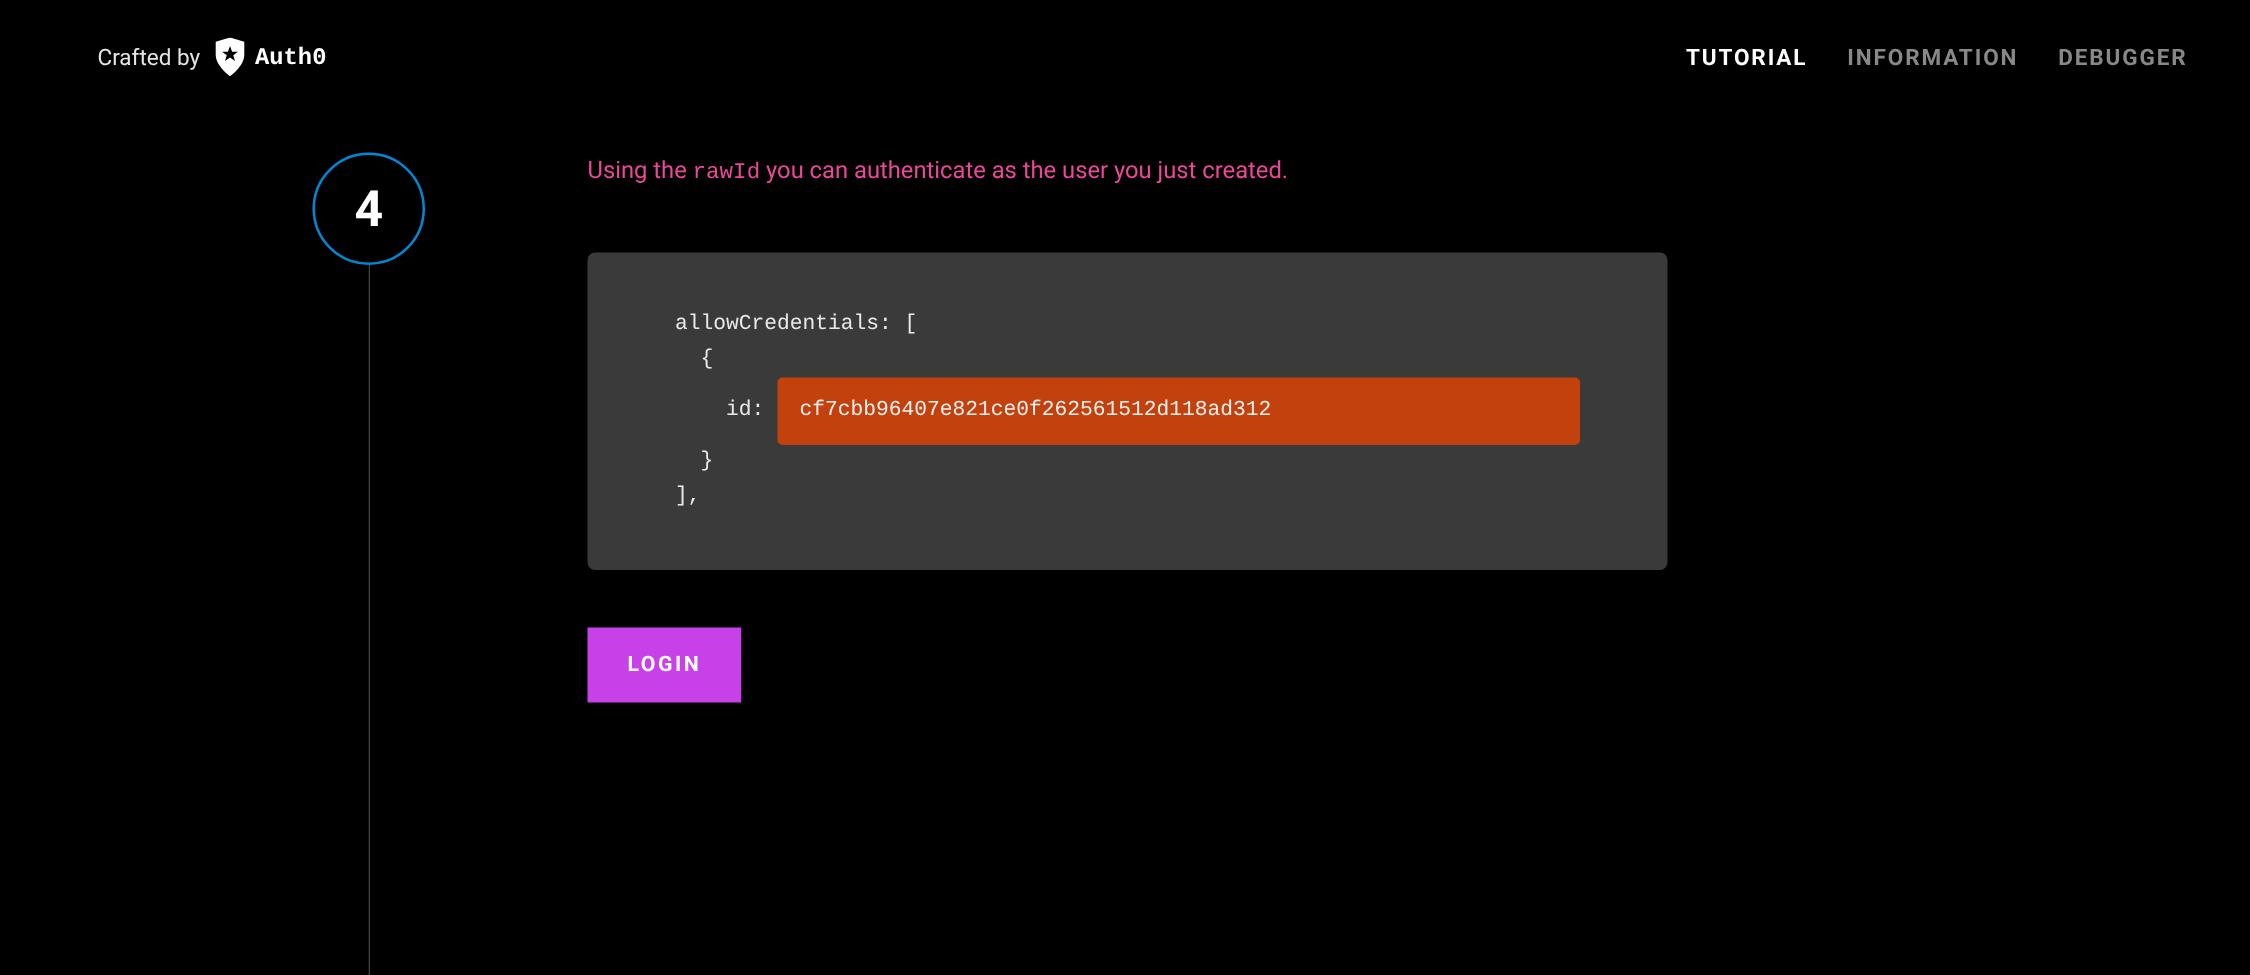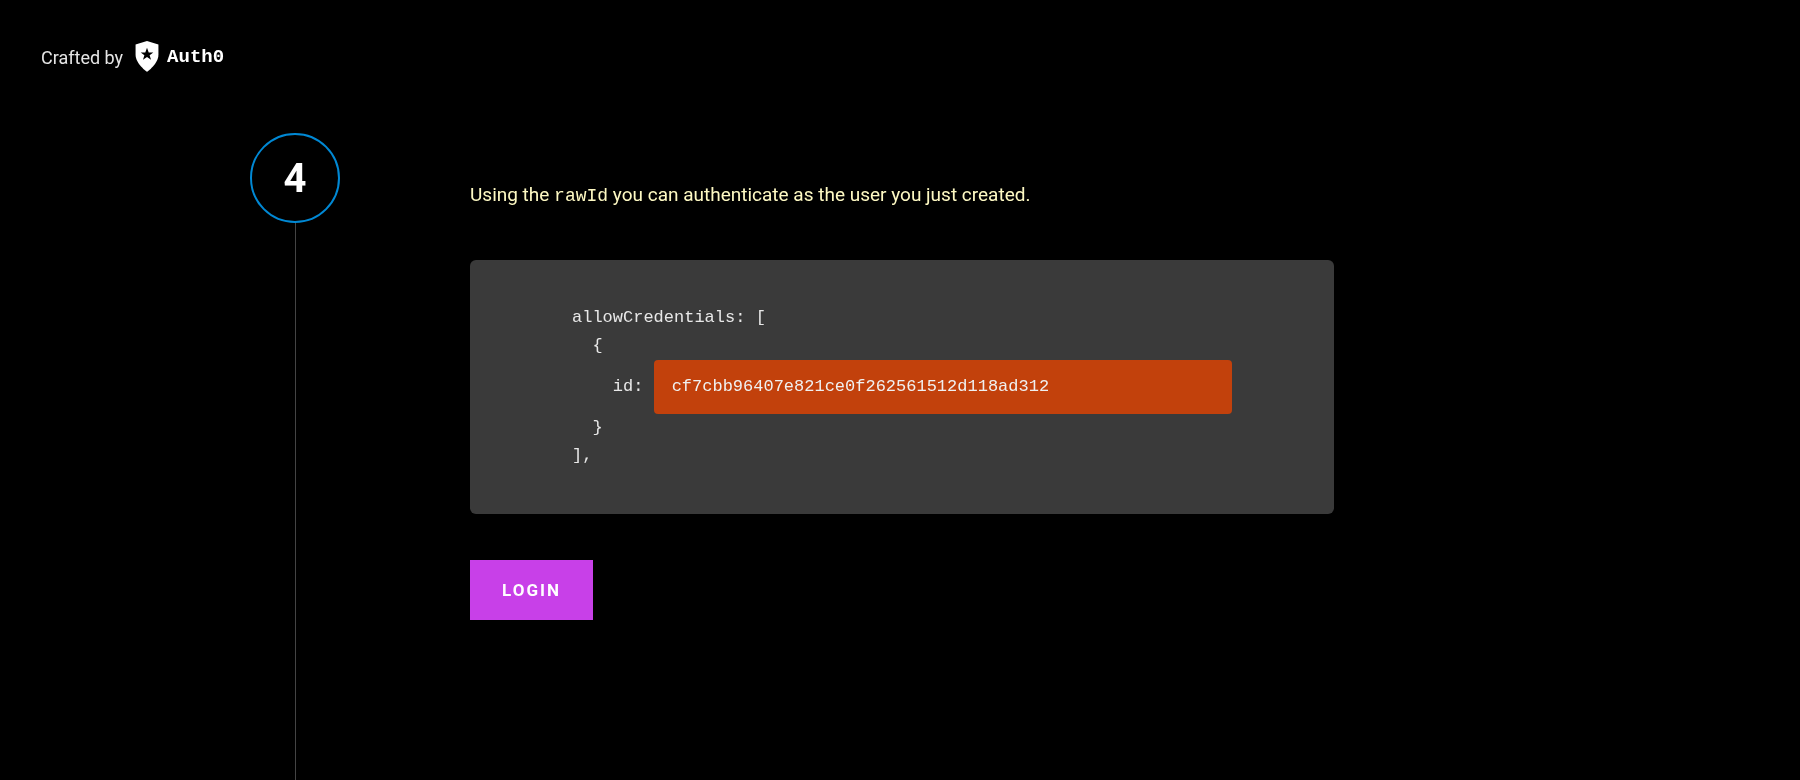--- a/index.html
+++ b/index.html
@@ -12,22 +12,21 @@
       color: #fff;
       font-family: -apple-system, BlinkMacSystemFont, "Segoe UI", Roboto, Helvetica, Arial, sans-serif;
       width: 1800px;
       height: 780px;
       overflow: hidden;
     }
     .header {
       display: flex;
       justify-content: space-between;
       align-items: center;
-      padding: 30px 50px 0 41px;
-      margin-top: 11px;
+      padding: 30px 50px 0 78px;
     }
     .brand {
       display: flex;
       align-items: center;
       gap: 10px;
     }
     .brand-text {
       font-size: 18px;
       color: #e5e5e5;
       font-weight: 400;
@@ -107,33 +106,32 @@
     }
     .title {
       font-size: 44px;
       font-weight: 700;
       color: #fff;
       margin-bottom: 20px;
       letter-spacing: -0.5px;
     }
     .subtitle {
       font-size: 19px;
-      color: #fef9c3;
+      color: #ec4899;
       margin-bottom: 50px;
       line-height: 1.5;
-      margin-top: 48px;
     }
     .subtitle .mono {
       font-family: "SFMono-Regular", Consolas, "Liberation Mono", Menlo, monospace;
       font-size: 18px;
     }
     .code-block {
       background: #3a3a3a;
       border-radius: 6px;
-      padding: 44px 102px;
+      padding: 44px 70px;
       font-family: "SFMono-Regular", Consolas, "Liberation Mono", Menlo, monospace;
       font-size: 17px;
       line-height: 1.65;
       color: #e8e8e8;
       margin-bottom: 28px;
       width: 864px;
     }
     .code-line {
       white-space: pre;
     }
@@ -176,20 +174,25 @@
     <div class="brand-logo">
       <span class="logo-shield">
         <svg viewBox="0 0 24 28" width="28" height="32">
           <path d="M12 0 L22 3 L22 12 C22 20 12 27 12 27 C12 27 2 20 2 12 L2 3 Z" fill="#fff"></path>
           <path d="M12 6 L13.5 10 L17.5 10 L14.3 12.5 L15.5 16.5 L12 14 L8.5 16.5 L9.7 12.5 L6.5 10 L10.5 10 Z" fill="#000"></path>
         </svg>
       </span>
       <span class="brand-name">Auth0</span>
     </div>
   </div>
+  <div class="nav">
+    <span class="nav-item active">TUTORIAL</span>
+    <span class="nav-item inactive">INFORMATION</span>
+    <span class="nav-item inactive">DEBUGGER</span>
+  </div>
 </div>
 
 <div class="content">
   <div class="step-col">
     <div class="step-circle">
       <span>4</span>
     </div>
     <div class="step-line"></div>
   </div>
 

